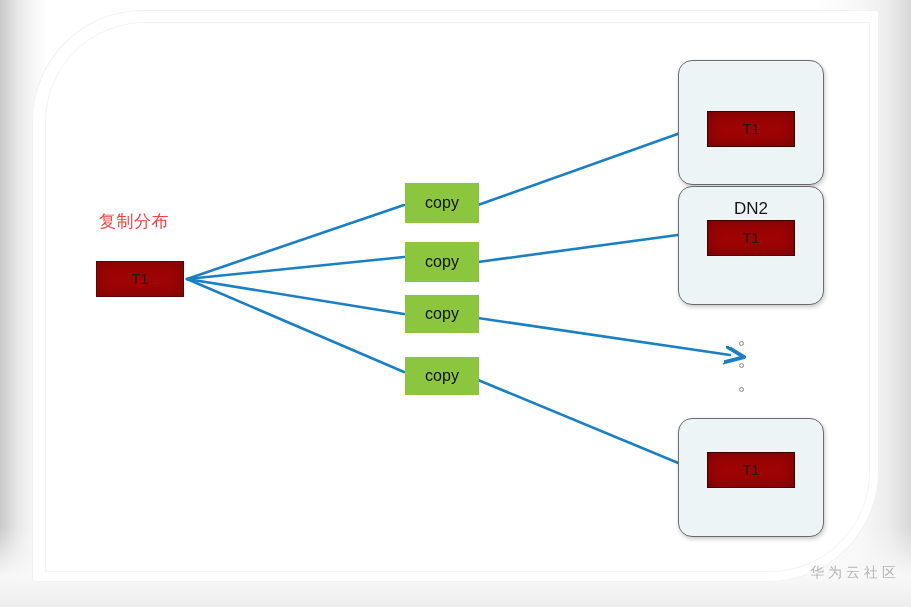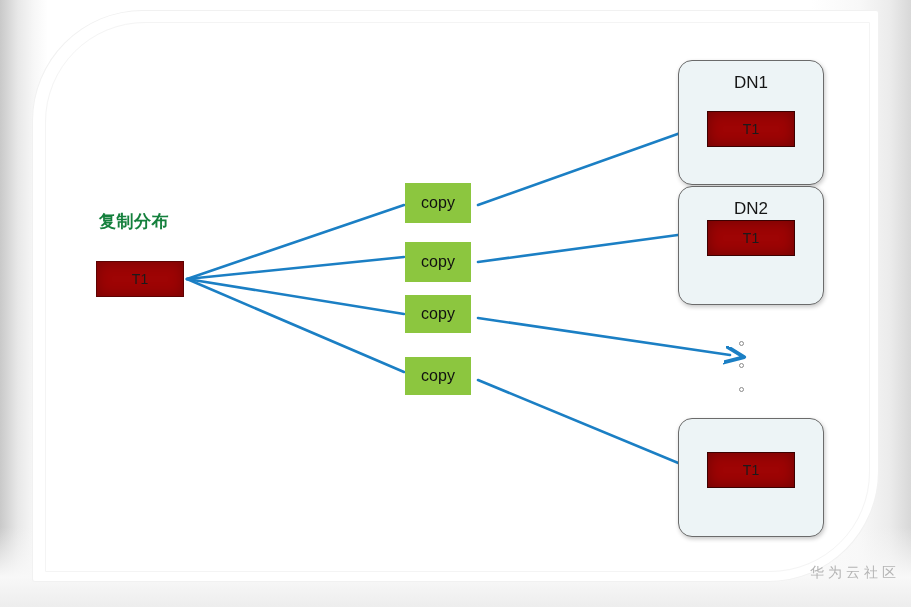--- a/index.html
+++ b/index.html
@@ -71,22 +71,22 @@
     height: 607px;
     pointer-events: none;
   }
 
   
   .dist-label {
     position: absolute;
     left: 99px;
     top: 210px;
     font-size: 17px;
-    font-weight: bold;
-    color: #15803d;
+    font-weight: normal;
+    color: #ef4444;
     letter-spacing: 0.5px;
     white-space: nowrap;
   }
 
   
   .tbl {
     position: absolute;
     background: #9E0404;
     border: 1px solid #5e0202;
     box-sizing: border-box;
@@ -100,21 +100,21 @@
   .tbl-src {
     left: 96px;
     top: 261px;
     width: 88px;
     height: 36px;
   }
 
   
   .copy-box {
     position: absolute;
-    width: 66px;
+    width: 74px;
     height: 40px;
     background: #8CC63F;
     color: #101010;
     font-size: 16px;
     display: flex;
     align-items: center;
     justify-content: center;
   }
   .cb1 { left: 405px; top: 183px; }
   .cb2 { left: 405px; top: 242px; }
@@ -224,21 +224,20 @@
   <div class="dist-label">复制分布</div>
 
   <div class="tbl tbl-src">T1</div>
 
   <div class="copy-box cb1">copy</div>
   <div class="copy-box cb2">copy</div>
   <div class="copy-box cb3">copy</div>
   <div class="copy-box cb4">copy</div>
 
   <div class="dn dn1">
-    <div class="dn-title">DN1</div>
     <div class="dn-tbl">T1</div>
   </div>
 
   <div class="dn dn2">
     <div class="dn-title">DN2</div>
     <div class="dn-tbl">T1</div>
   </div>
 
   <div class="dn dn3">
     <div class="dn-tbl">T1</div>

